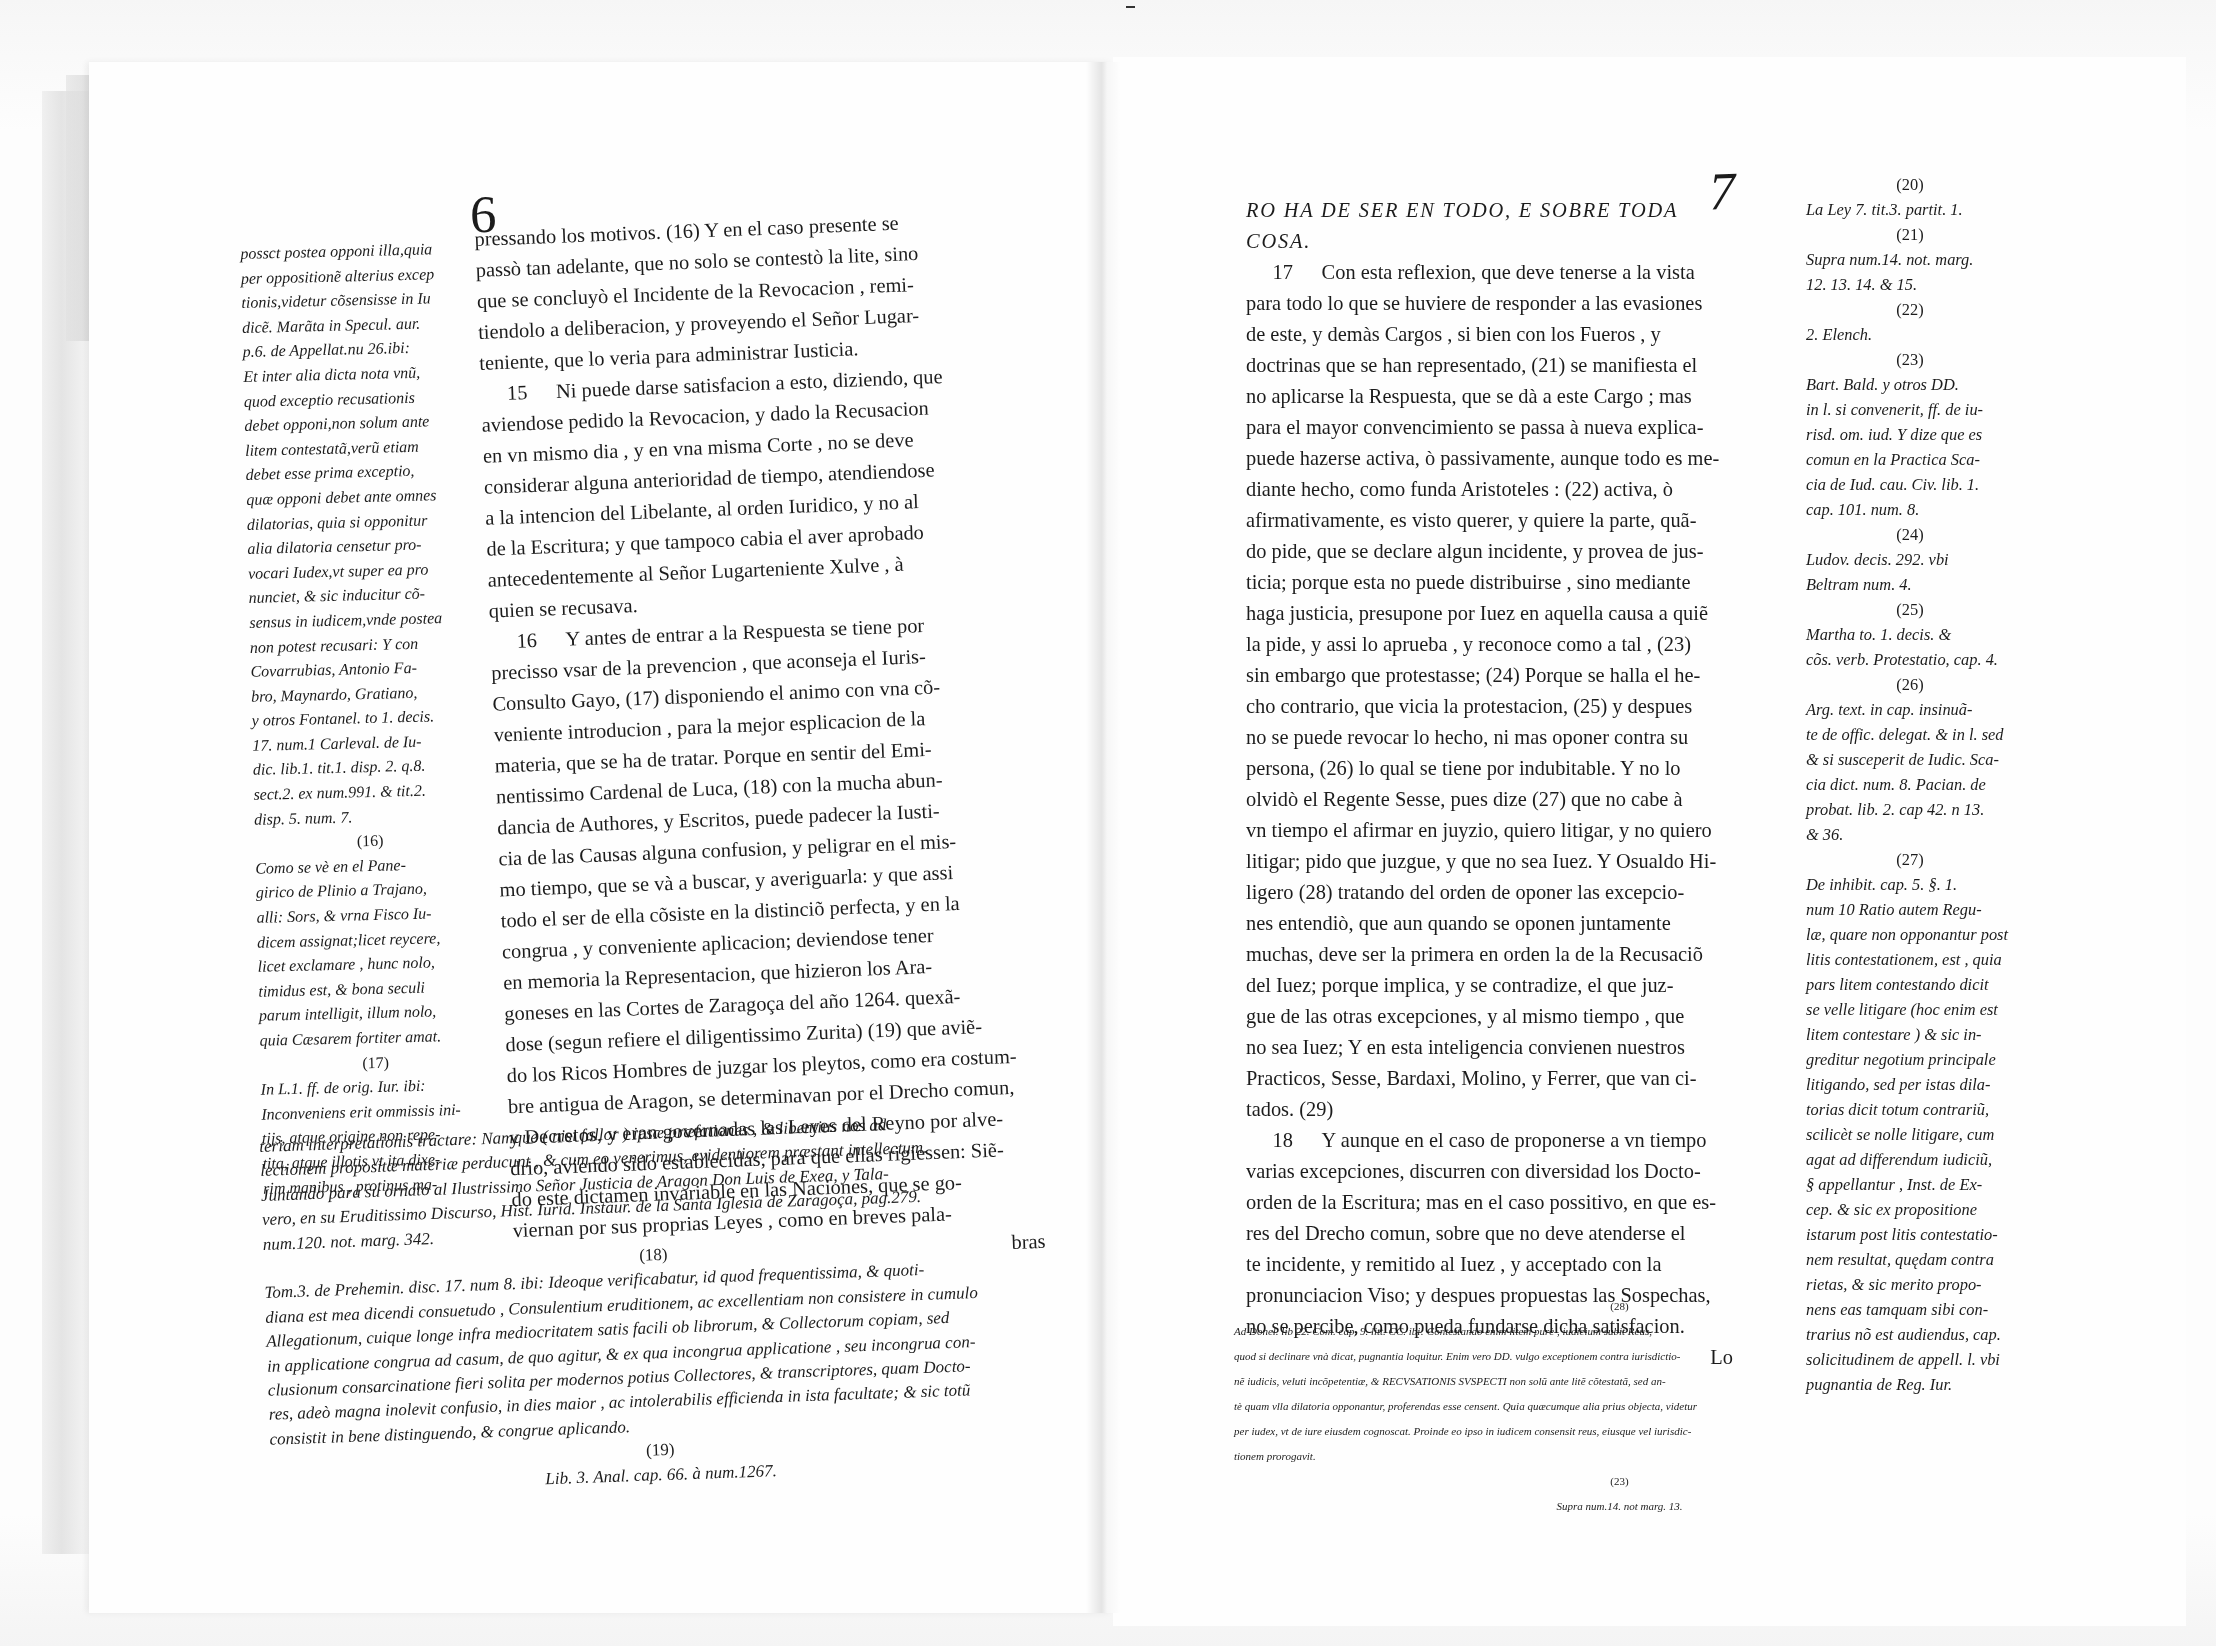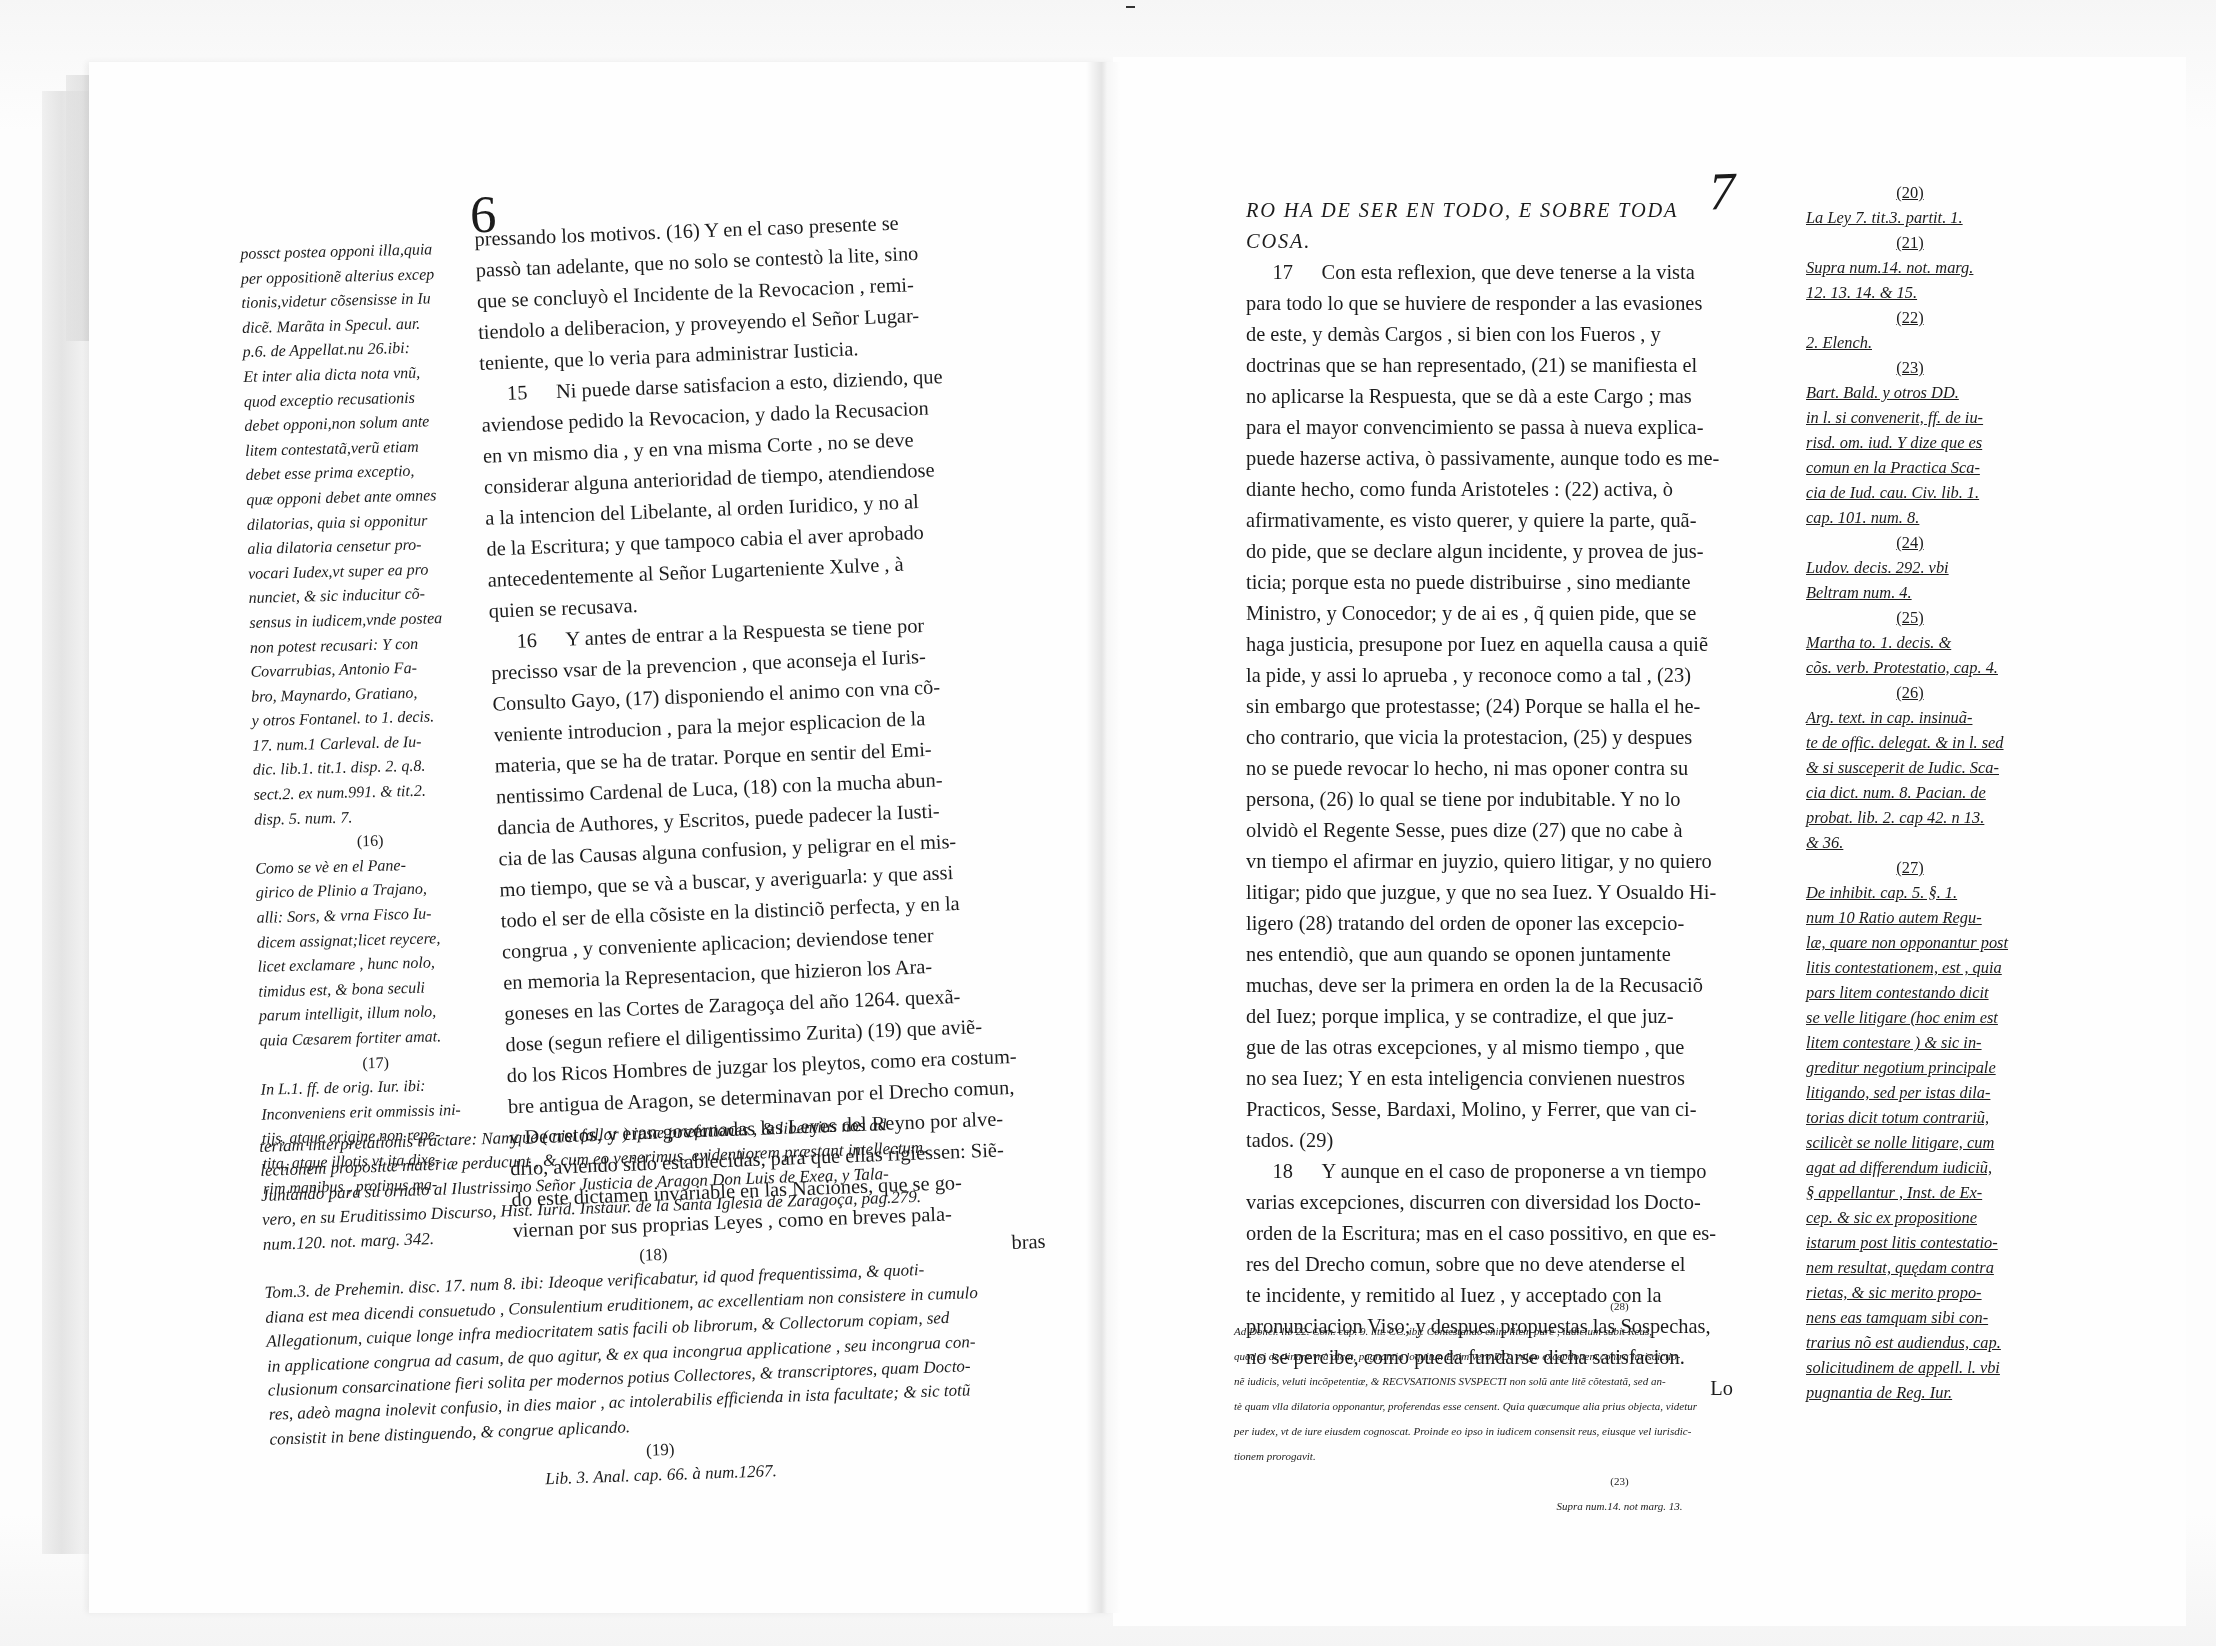--- a/index.html
+++ b/index.html
@@ -32,21 +32,21 @@
   .line{display:block;white-space:nowrap;}
   .fn-num{display:block;text-align:center;}
 
   
   .left-margin{left:240px;top:242px;width:231px;font-size:16px;line-height:24.6px;transform:rotate(-1.4deg);transform-origin:top left;}
   .left-main{left:474px;top:224px;width:532px;transform:rotate(-2.2deg);transform-origin:top left;}
   .left-foot{left:259px;top:1135px;width:780px;font-size:17px;line-height:24.4px;transform:rotate(-2deg);transform-origin:top left;}
 
   
   .right-main{left:1246px;top:195px;width:527px;}
-  .right-margin{left:1806px;top:180px;width:208px;text-decoration:underline;}
+  .right-margin{left:1806px;top:172px;width:208px;}
   .right-foot{left:1234px;top:1294px;width:771px;font-size:11px;line-height:25px;}
   .caps{letter-spacing:1.8px;}
 </style>
 </head>
 <body>
 
 <div class="scan-bg"></div>
 <div class="top-mark"></div>
 <div class="page-left-edge"></div>
 <div class="page-left-edge2"></div>
@@ -186,21 +186,20 @@
         <span class="line">para todo lo que se huviere de responder a las evasiones</span>
         <span class="line">de este, y demàs Cargos , si bien con los Fueros , y</span>
         <span class="line">doctrinas que se han representado, (21) se manifiesta el</span>
         <span class="line">no aplicarse la Respuesta, que se dà a este Cargo ; mas</span>
         <span class="line">para el mayor convencimiento se passa à nueva explica-</span>
         <span class="line">puede hazerse activa, ò passivamente, aunque todo es me-</span>
         <span class="line">diante hecho, como funda Aristoteles : (22) activa, ò</span>
         <span class="line">afirmativamente, es visto querer, y quiere la parte, quã-</span>
         <span class="line">do pide, que se declare algun incidente, y provea de jus-</span>
         <span class="line">ticia; porque esta no puede distribuirse , sino mediante</span>
-        <span class="line">Ministro, y Conocedor; y de ai es , q̃ quien pide, que se</span>
         <span class="line">haga justicia, presupone por Iuez en aquella causa a quiẽ</span>
         <span class="line">la pide, y assi lo aprueba , y reconoce como a tal , (23)</span>
         <span class="line">sin embargo que protestasse; (24) Porque se halla el he-</span>
         <span class="line">cho contrario, que vicia la protestacion, (25) y despues</span>
         <span class="line">no se puede revocar lo hecho, ni mas oponer contra su</span>
         <span class="line">persona, (26) lo qual se tiene por indubitable. Y no lo</span>
         <span class="line">olvidò el Regente Sesse, pues dize (27) que no cabe à</span>
         <span class="line">vn tiempo el afirmar en juyzio, quiero litigar, y no quiero</span>
         <span class="line">litigar; pido que juzgue, y que no sea Iuez. Y Osualdo Hi-</span>
         <span class="line">ligero (28) tratando del orden de oponer las excepcio-</span>

